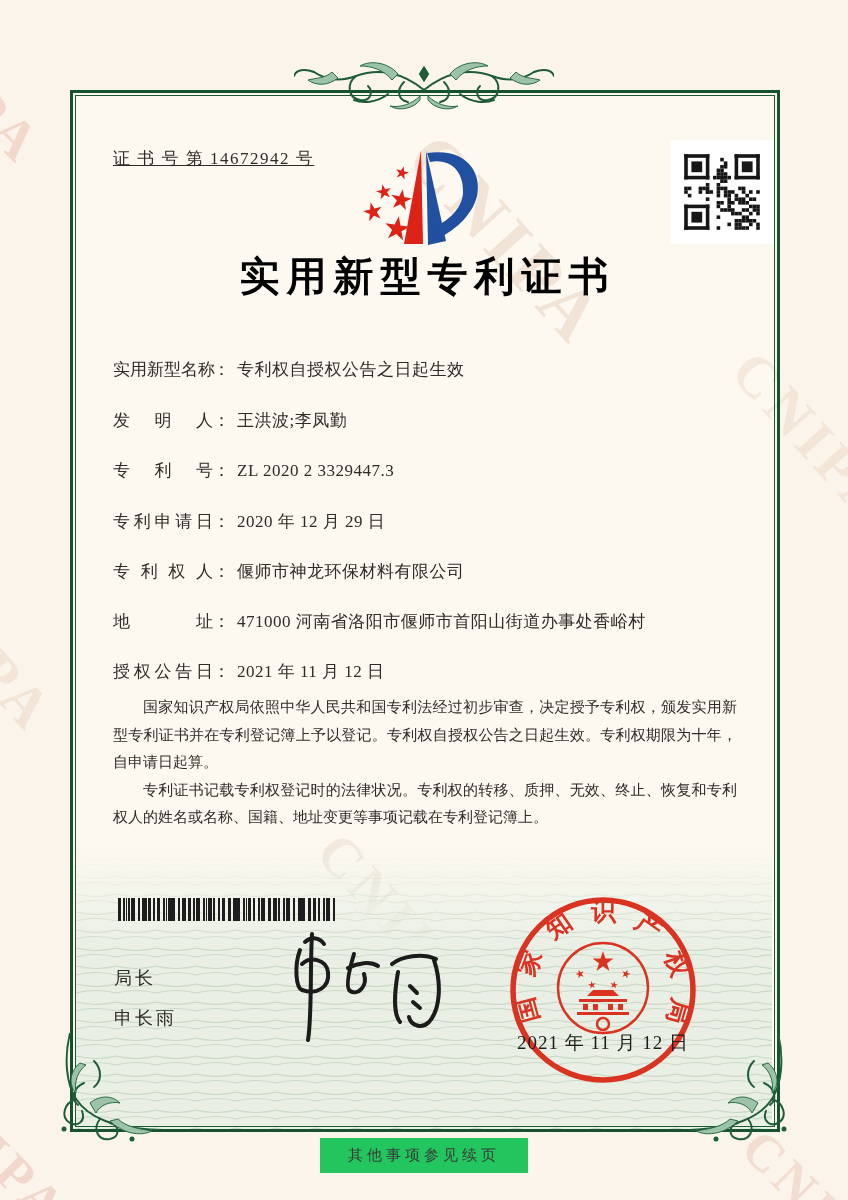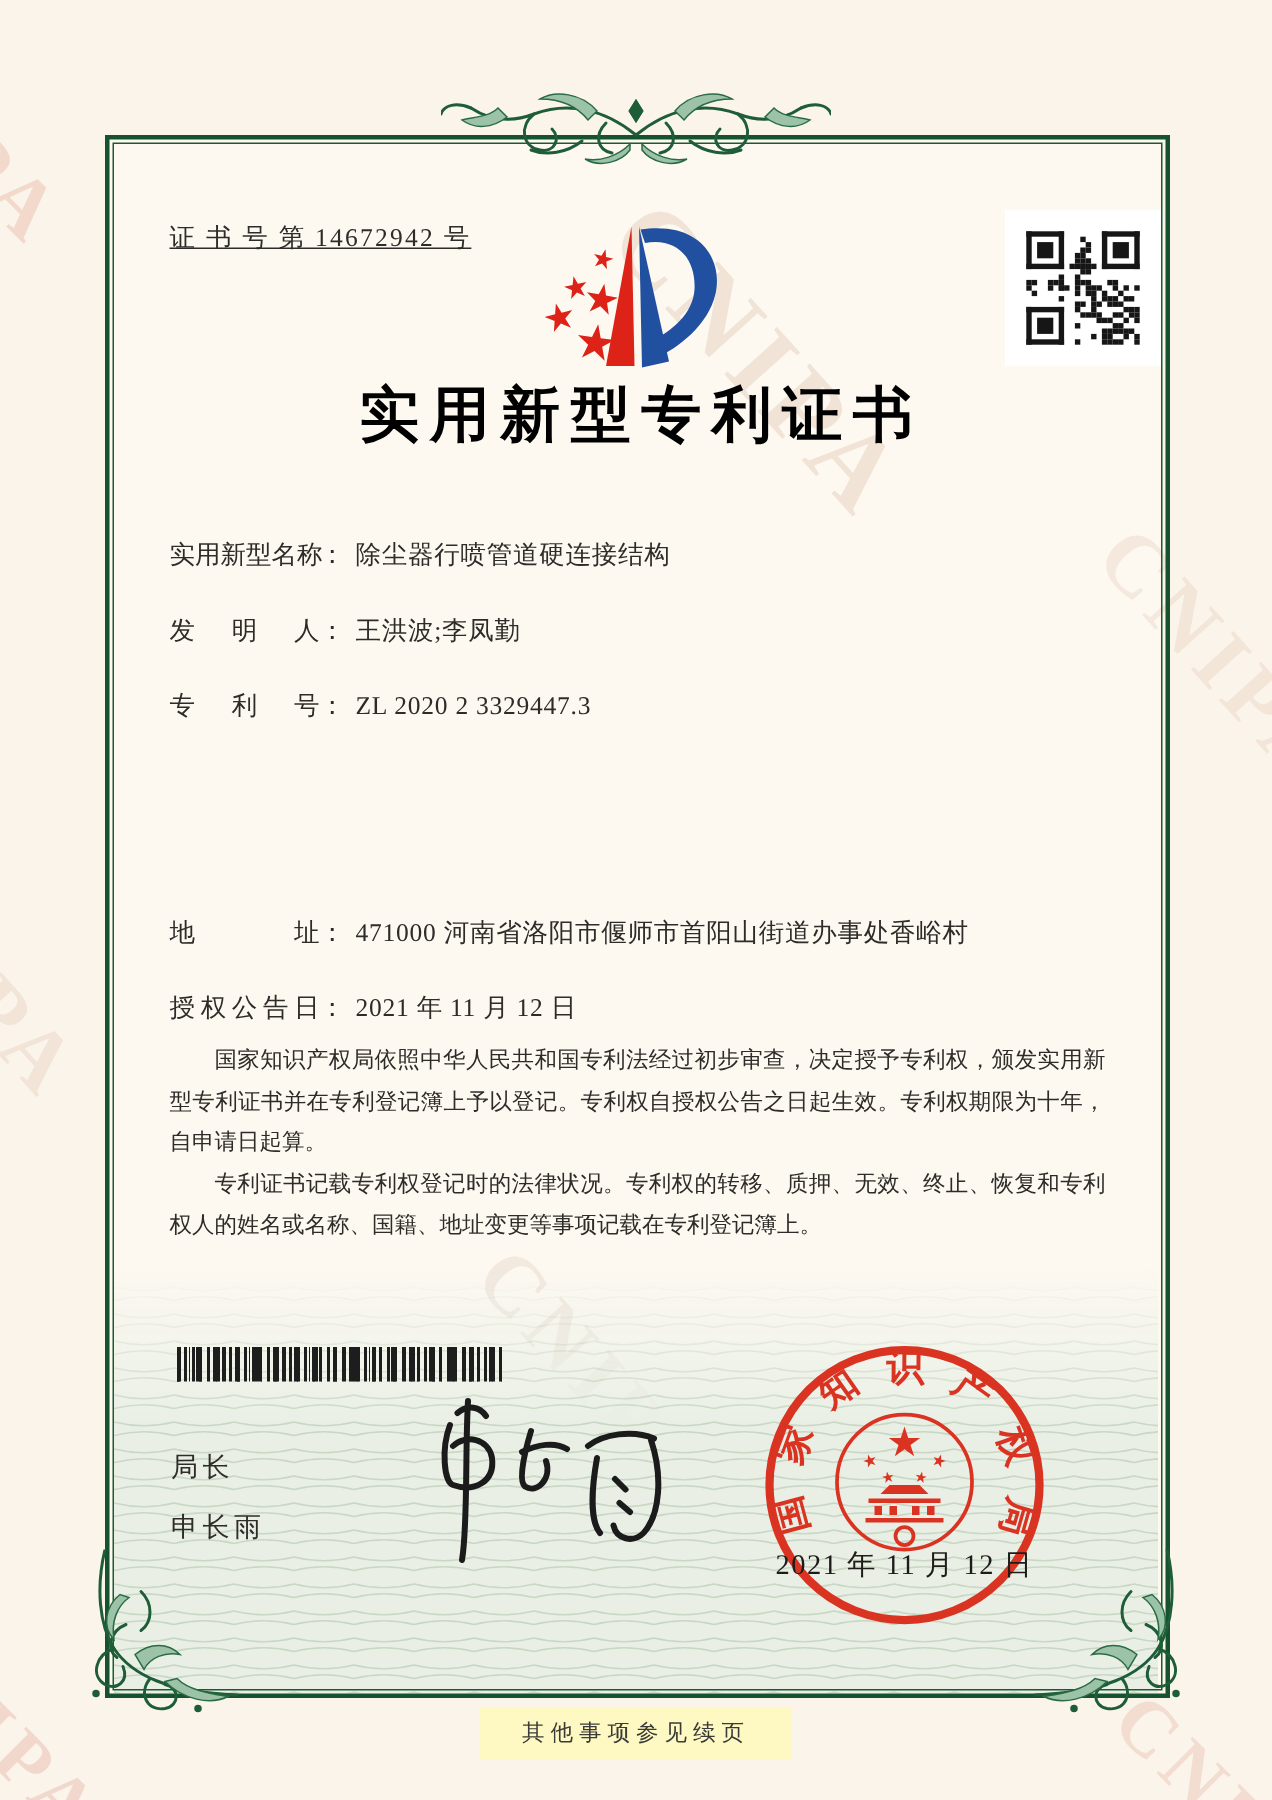--- a/index.html
+++ b/index.html
@@ -57,21 +57,21 @@
 
   .sig-title{left:114px;top:966px;font-size:18px;letter-spacing:3px;z-index:4;}
   .sig-name{left:114px;top:1006px;font-size:18px;letter-spacing:3px;z-index:4;}
   .signature-svg{position:absolute;left:250px;top:922px;z-index:4;}
 
   .seal-svg{position:absolute;left:505px;top:892px;z-index:5;}
   .seal-date{position:absolute;left:505px;top:1030px;width:196px;text-align:center;font-size:19px;color:#1d1c1a;letter-spacing:1px;z-index:6;}
 
   .page-info{left:0;right:0;top:1093px;text-align:center;font-size:14px;letter-spacing:3px;color:#3a3a38;z-index:4;}
   .cont-wrap{position:absolute;left:0;right:0;top:1138px;text-align:center;z-index:4;}
-  .cont-box{display:inline-block;background:#fef9c3;padding:8px 28px;font-size:15px;letter-spacing:4px;color:#3a3a38;}
+  .cont-box{display:inline-block;background:#22c55e;padding:8px 28px;font-size:15px;letter-spacing:4px;color:#3a3a38;}
 
   .logo-svg{position:absolute;left:355px;top:141px;z-index:4;}
   .qr-svg{position:absolute;left:670px;top:140px;z-index:4;}
 </style>
 </head>
 <body>
 
 <div class="page">
 
   <div class="inner-bg"></div>
@@ -302,27 +302,33 @@
         <rect x="68.2" y="86.2" width="3.6" height="3.6"></rect>
         <rect x="71.8" y="86.2" width="3.6" height="3.6"></rect>
         <rect x="75.4" y="86.2" width="3.6" height="3.6"></rect>
         <rect x="86.2" y="86.2" width="3.6" height="3.6"></rect>
       </g>
   </svg>
 
   <div class="txt title">实用新型专利证书</div>
 
   <div class="frow" style="top:358px">
-    <span class="flabel">实用新型名称</span><span class="fcolon">：</span><span class="fvalue">除尘器行喷管道硬连接结构</span>
+    <span class="flabel">实用新型名称</span><span class="fcolon">：</span><span class="fvalue">专利权自授权公告之日起生效</span>
   </div>
   <div class="frow" style="top:409px">
     <span class="flabel">发明人</span><span class="fcolon">：</span><span class="fvalue">王洪波;李凤勤</span>
   </div>
   <div class="frow" style="top:459px">
     <span class="flabel">专利号</span><span class="fcolon">：</span><span class="fvalue">ZL 2020 2 3329447.3</span>
+  </div>
+  <div class="frow" style="top:510px">
+    <span class="flabel">专利申请日</span><span class="fcolon">：</span><span class="fvalue">2020 年 12 月 29 日</span>
+  </div>
+  <div class="frow" style="top:560px">
+    <span class="flabel">专利权人</span><span class="fcolon">：</span><span class="fvalue">偃师市神龙环保材料有限公司</span>
   </div>
   <div class="frow" style="top:610px">
     <span class="flabel">地址</span><span class="fcolon">：</span><span class="fvalue">471000 河南省洛阳市偃师市首阳山街道办事处香峪村</span>
   </div>
   <div class="frow" style="top:660px">
     <span class="flabel">授权公告日</span><span class="fcolon">：</span><span class="fvalue">2021 年 11 月 12 日</span>
   </div>
 
   <div class="paras">
     <p>国家知识产权局依照中华人民共和国专利法经过初步审查，决定授予专利权，颁发实用新型专利证书并在专利登记簿上予以登记。专利权自授权公告之日起生效。专利权期限为十年，自申请日起算。</p>

